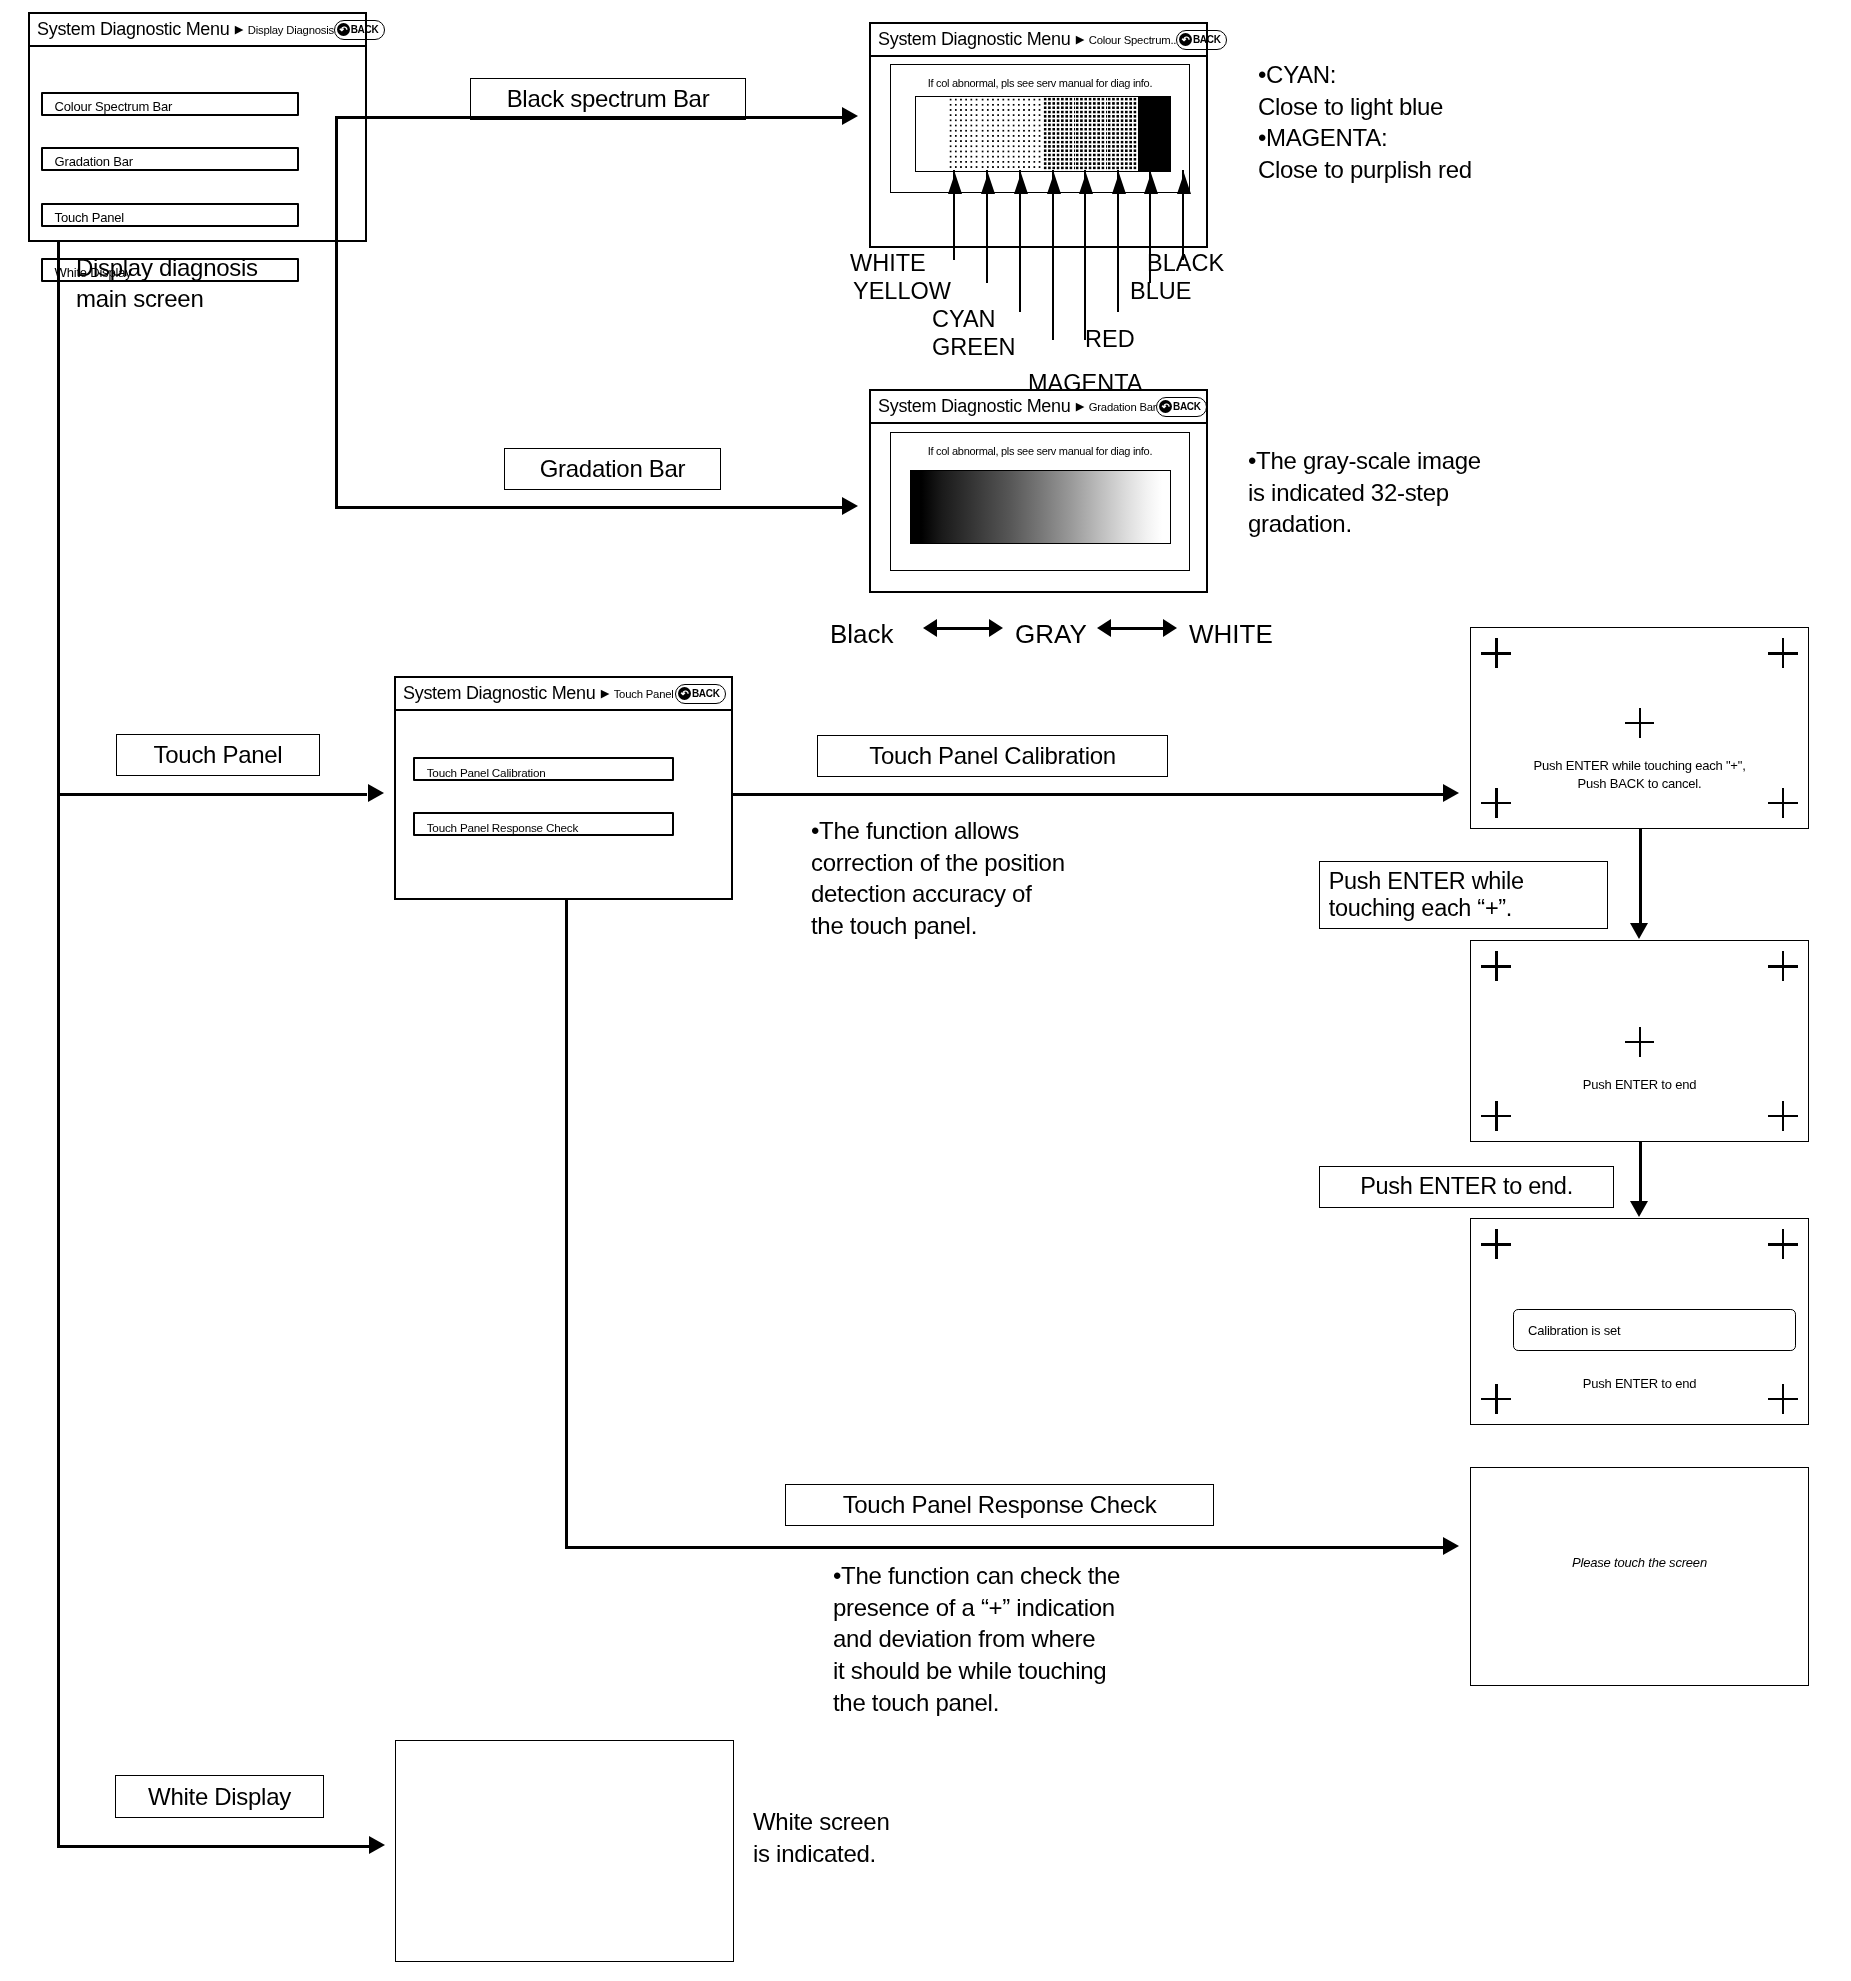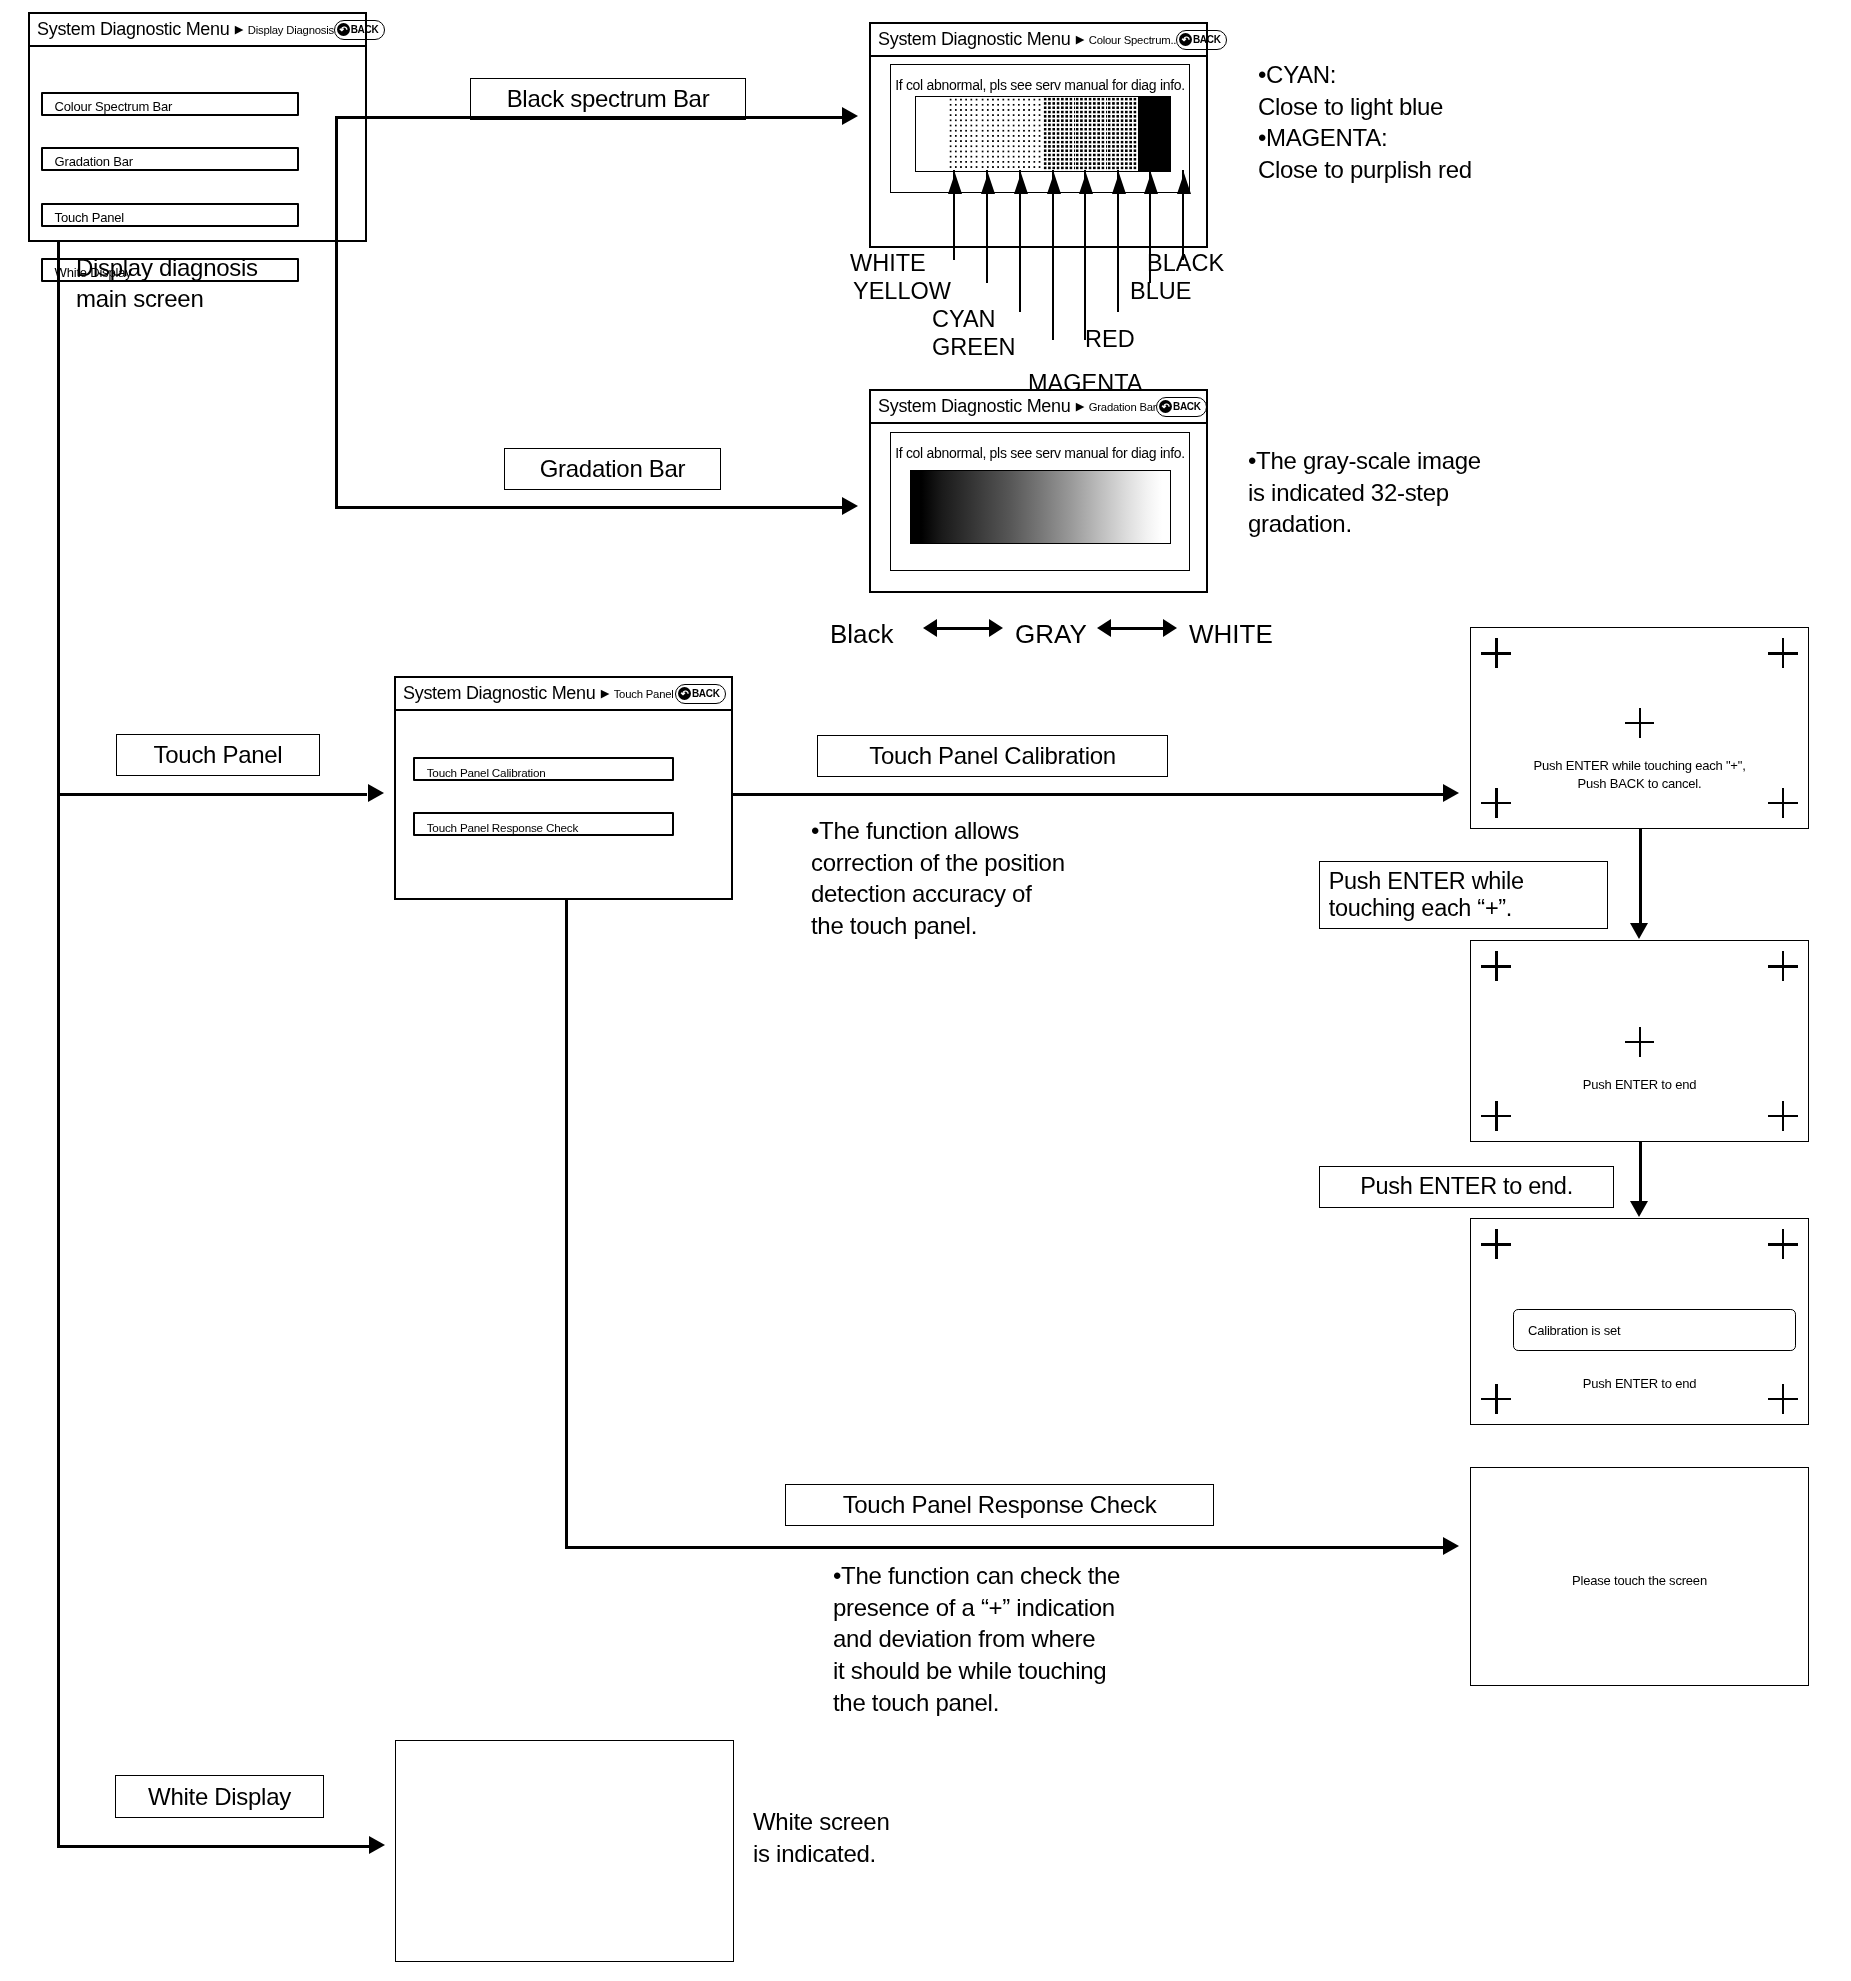--- a/index.html
+++ b/index.html
@@ -92,21 +92,21 @@
   .inner-panel {
     position: absolute;
     box-sizing: border-box;
     border: 1.7px solid #000;
     background: #fff;
   }
   .panel-note {
     position: absolute;
     width: 100%;
     text-align: center;
-    font-size: 14px;
+    font-size: 11px;
     letter-spacing: -0.3px;
   }
 
   
   .label-box {
     position: absolute;
     box-sizing: border-box;
     border: 1.7px solid #000;
     background: #fff;
     display: flex;
@@ -425,21 +425,21 @@
     <div class="cross" style="right:10.4px; top:10.4px;"></div>
     <div class="cross" style="left:10.4px; bottom:10.4px;"></div>
     <div class="cross" style="right:10.4px; bottom:10.4px;"></div>
     <div class="cal-msgbox" style="left:42px; top:90px; width:283px; height:42px;">
       <span>Calibration is set</span>
     </div>
     <div class="cal-text" style="top:156px;">Push ENTER to end</div>
   </div>
 
   <div class="blank-screen" style="left:1470px; top:1467px; width:339px; height:219px;">
-    <div class="cal-text" style="top:104px;">Please touch the screen</div>
+    <div class="cal-text" style="top:86px;font-style:italic;">Please touch the screen</div>
   </div>
 
   <div class="blank-screen" style="left:395px; top:1740px; width:339px; height:222px;">
     <div class="cal-text" style="top:100px;"></div>
   </div>
 
   <div class="label-box" style="left:470px; top:78px; width:276px; height:42px;">Black spectrum Bar</div>
 
   <div class="label-box" style="left:504px; top:448px; width:217px; height:42px;">Gradation Bar</div>
 

